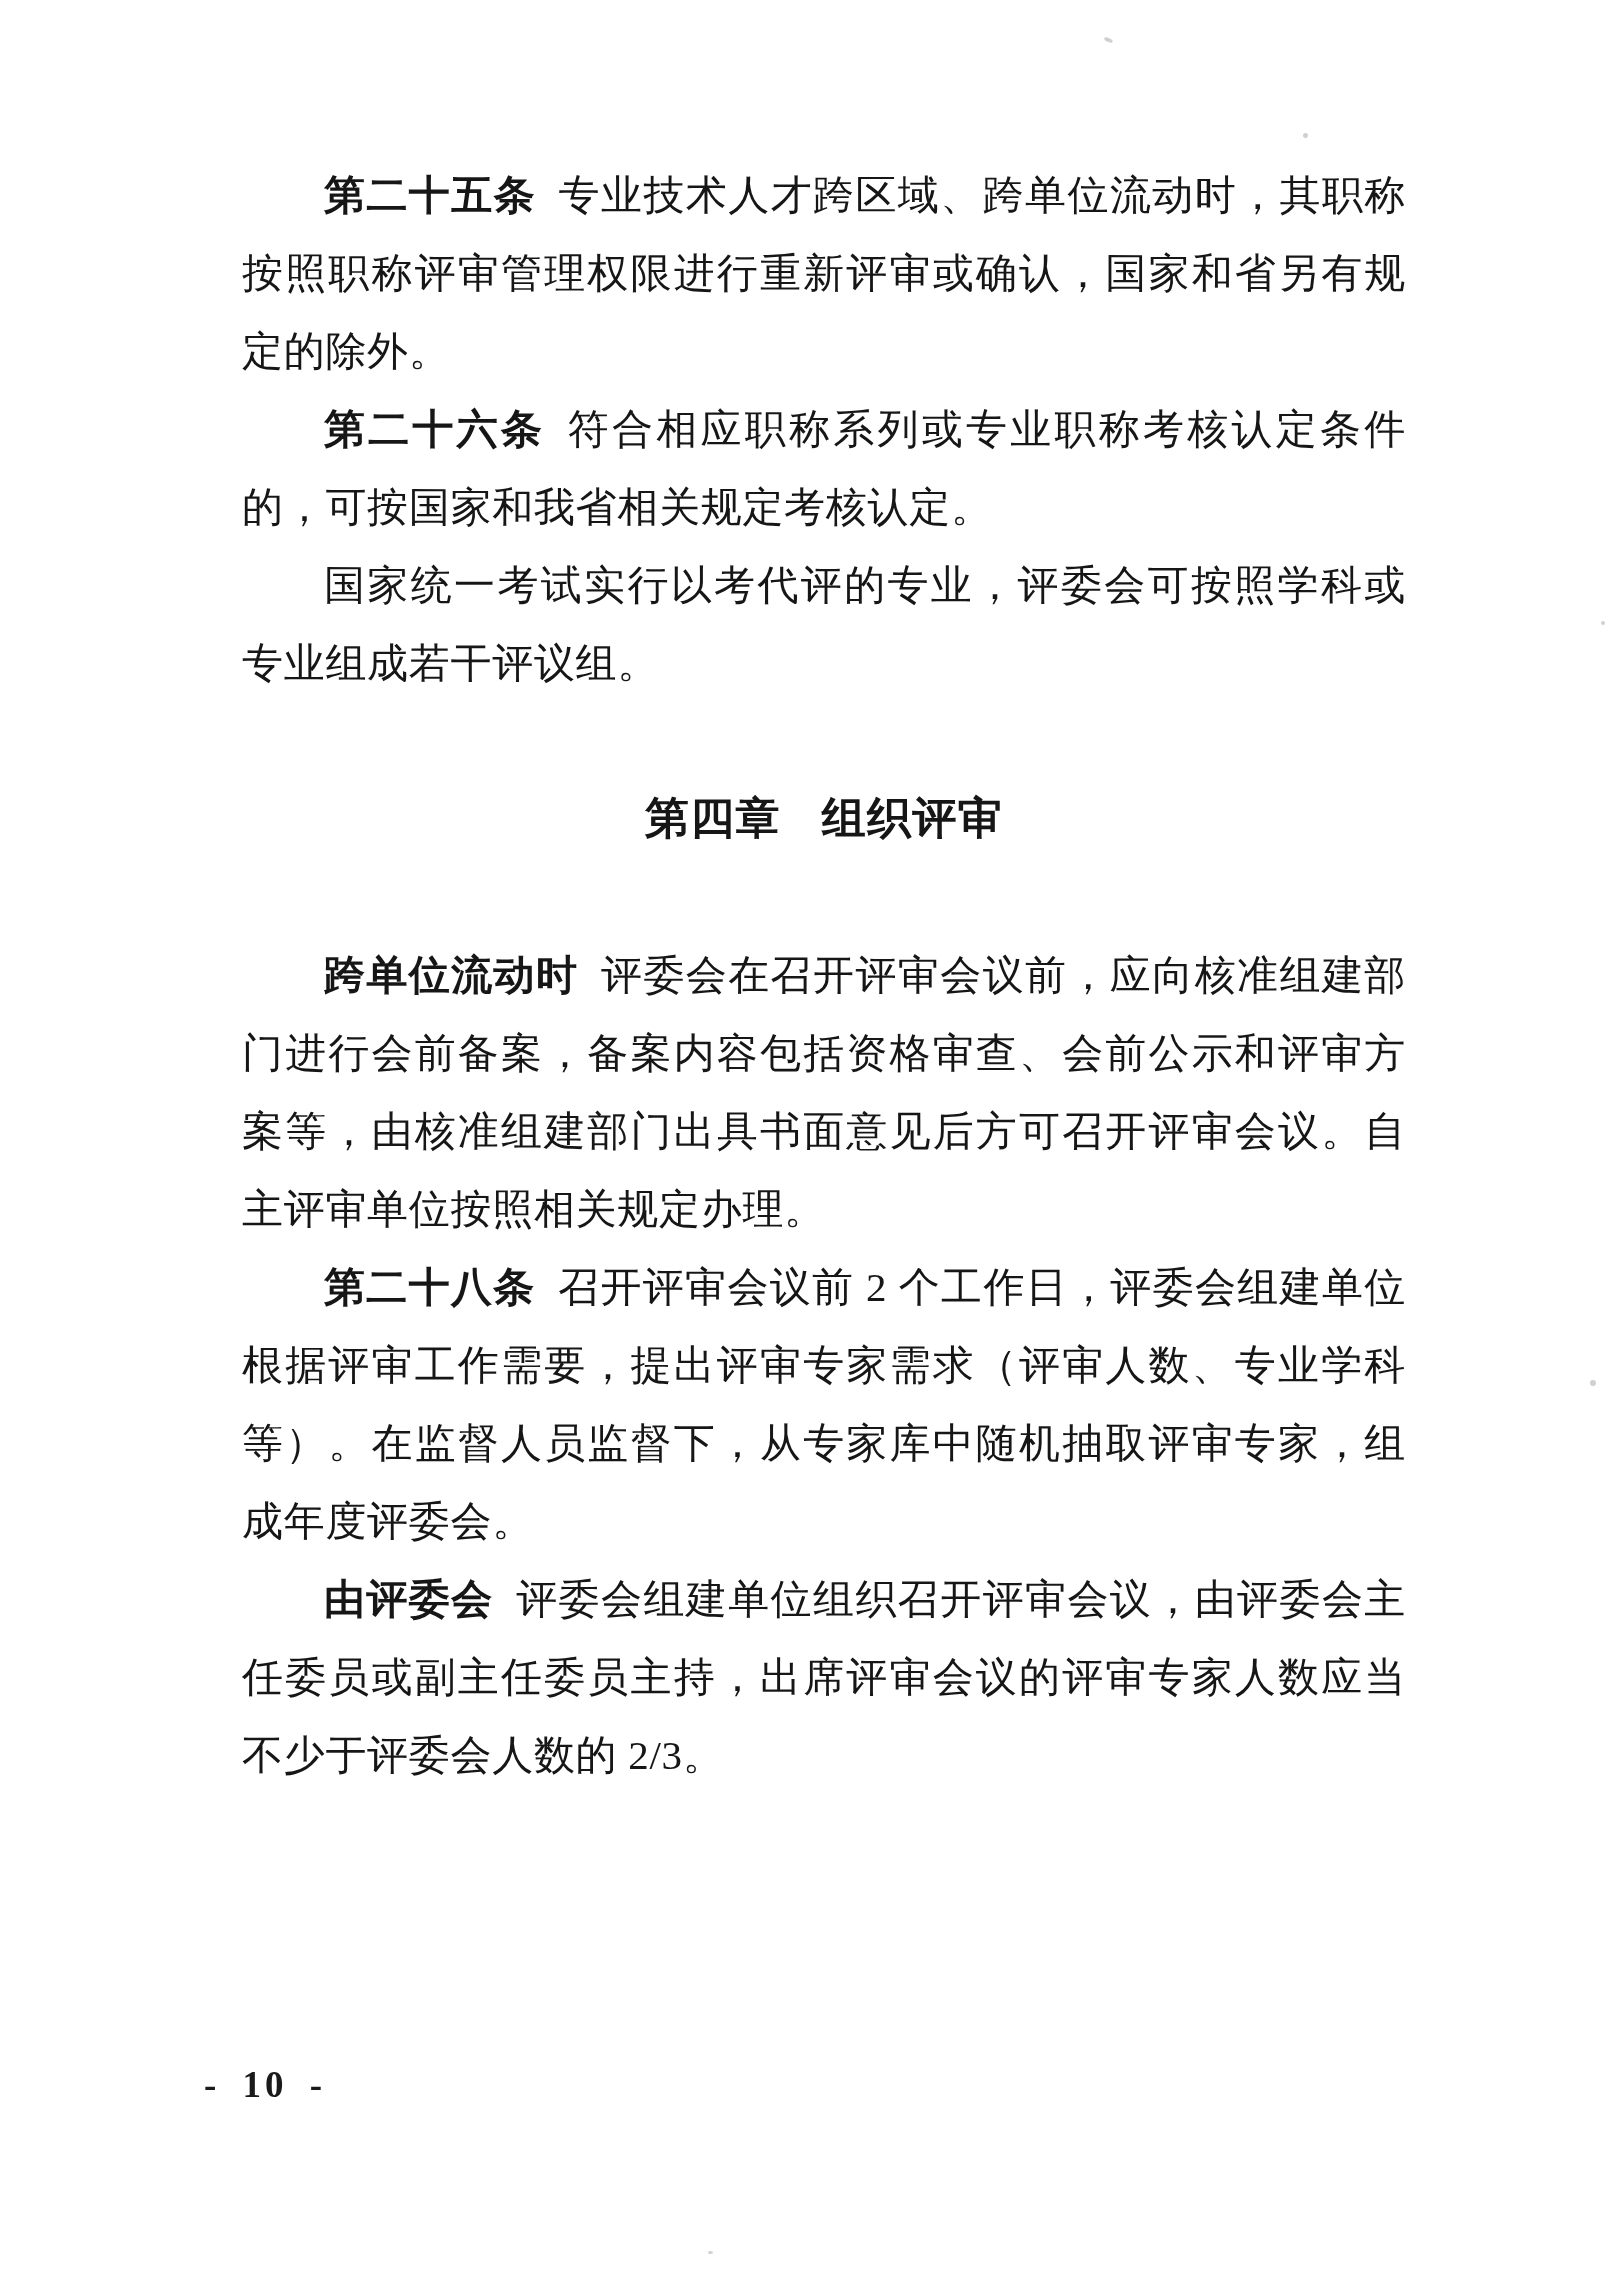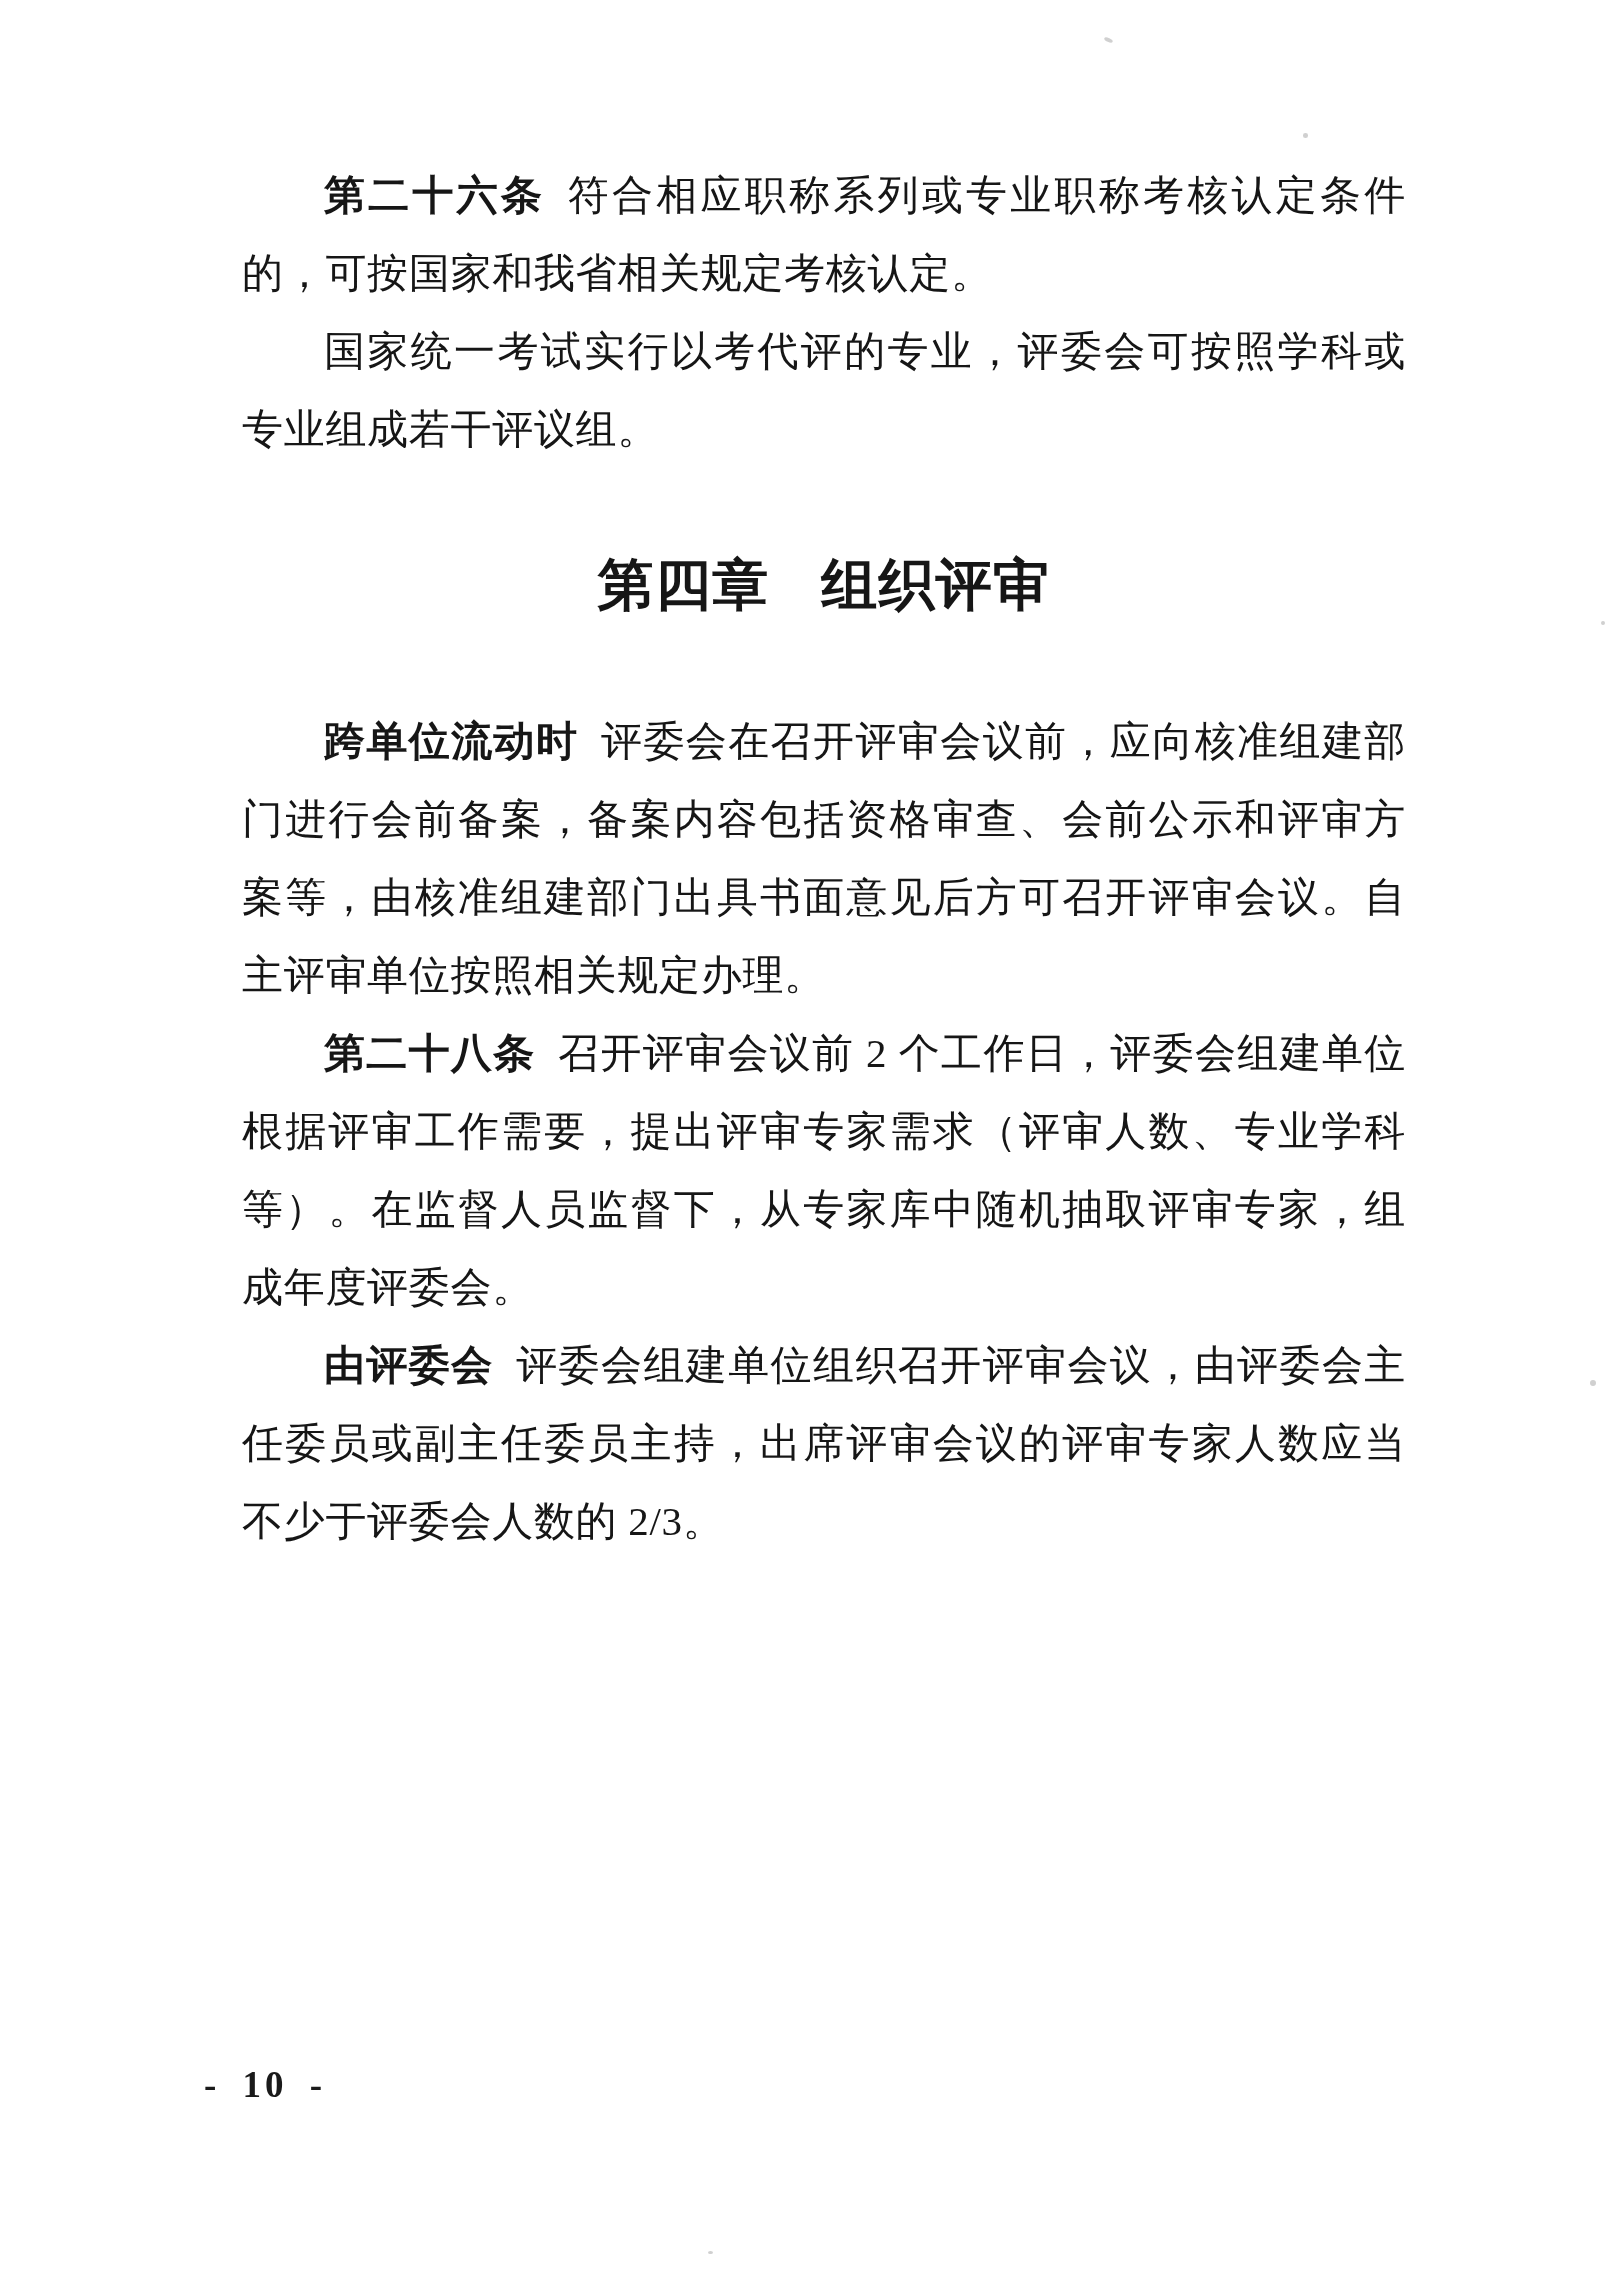--- a/index.html
+++ b/index.html
@@ -32,21 +32,21 @@
   }
   .term {
     font-weight: bold;
     margin-right: 0.55em;
   }
   .chapter {
     margin: 78px 0;
     text-align: center;
     text-indent: 0;
     font-weight: bold;
-    font-size: 56px;
+    font-size: 44px;
     line-height: 78px;
     word-spacing: 0.65em;
     letter-spacing: 1.3px;
   }
   .pageno {
     position: absolute;
     left: 204px;
     top: 2065px;
     font-size: 37px;
     line-height: 39px;
@@ -67,20 +67,21 @@
   .speck.s4 { left: 1601px; top: 621px;  width: 3.9px;  height: 3.9px;  }
   .speck.s5 { left: 708px; top: 2251px; width: 5.2px;  height: 3.3px;  }
 </style>
 </head>
 <body>
 
 <div class="page">
 
   <div class="content">
 
+    <p class="para"><span class="term">第二十五条</span><span>专业技术人才跨区域、跨单位流动时，其职称按照职称评审管理权限进行重新评审或确认，国家和省另有规定的除外。</span></p>
 
     <p class="para"><span class="term">第二十六条</span><span>符合相应职称系列或专业职称考核认定条件的，可按国家和我省相关规定考核认定。</span></p>
 
     <p class="para"><span>国家统一考试实行以考代评的专业，评委会可按照学科或专业组成若干评议组。</span></p>
 
     <div class="chapter">第四章 组织评审</div>
 
     <p class="para"><span class="term">跨单位流动时</span><span>评委会在召开评审会议前，应向核准组建部门进行会前备案，备案内容包括资格审查、会前公示和评审方案等，由核准组建部门出具书面意见后方可召开评审会议。自主评审单位按照相关规定办理。</span></p>
 
     <p class="para"><span class="term">第二十八条</span><span>召开评审会议前 2 个工作日，评委会组建单位根据评审工作需要，提出评审专家需求（评审人数、专业学科等）。在监督人员监督下，从专家库中随机抽取评审专家，组成年度评委会。</span></p>

